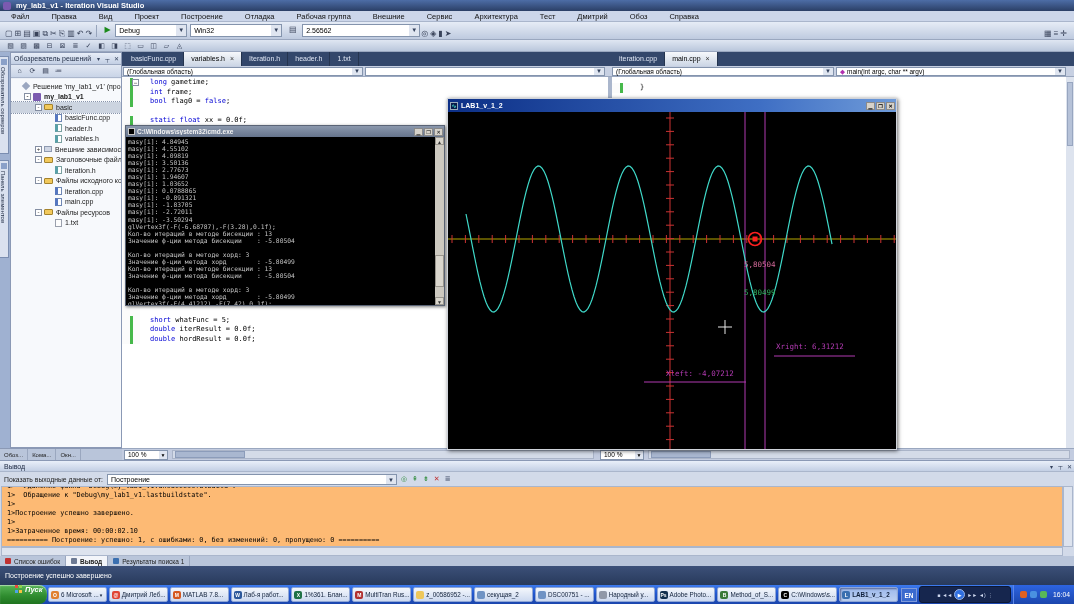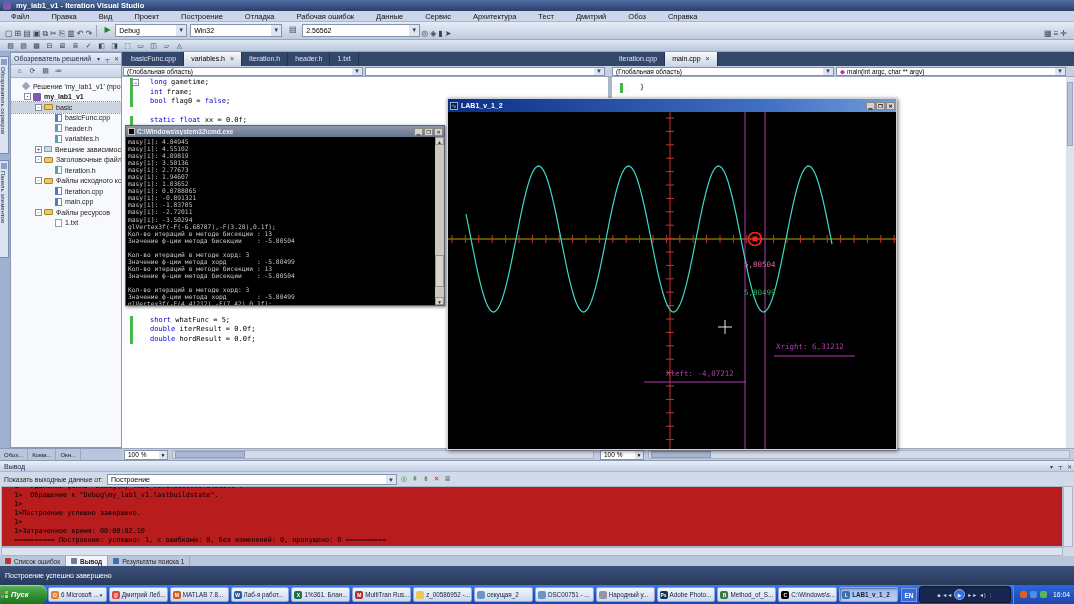--- a/index.html
+++ b/index.html
@@ -110,39 +110,39 @@
   
   #outputwin{left:0;top:460px;width:1074px;height:96px;background:#d2dae9;border-top:1px solid #8b99b5}
   #outhead{height:11px;background:linear-gradient(#e9eff9,#c3cfe4);display:flex;align-items:center;
     font-size:7px;color:#1c2840;padding-left:4px;border-bottom:1px solid #aab6cc}
   #outhead .t{flex:1}
   #outtb{height:14px;display:flex;align-items:center;font-size:6.8px;color:#222;padding-left:4px;background:#d2dae9}
   #outcombo{width:290px;height:11px;margin-left:4px}
   .oti{width:12px;height:11px;border:1px solid transparent;text-align:center;font-size:7px;line-height:10px;margin-left:3px;color:#44506b}
   .oti.red{color:#c03030}
   .oti.green{color:#2e8b3a}
-  #outbody{position:absolute;top:25px;left:1px;right:11px;bottom:9px;background:#b91c1c;border:1px solid #aab6cc;
-    overflow:hidden;padding-left:12px}
+  #outbody{position:absolute;top:25px;left:1px;right:11px;bottom:9px;background:#fdba74;border:1px solid #aab6cc;
+    overflow:hidden;padding-left:5px}
   .out-line{font-family:"DejaVu Sans Mono",monospace;font-size:6.8px;line-height:9px;color:#000;white-space:pre}
   .out-line:first-child{margin-top:-5px}
   #outvscroll{position:absolute;top:25px;right:1px;width:10px;bottom:9px;background:#dde3ee;border:1px solid #aab6cc}
   #outhscroll{position:absolute;left:1px;right:11px;bottom:0;height:9px;background:#dde3ee;border:1px solid #aab6cc}
   
   #tooltabs{left:0;top:556px;width:1074px;height:10px;background:#b9c5da;display:flex;font-size:6.5px}
   .ttab{display:flex;align-items:center;padding:0 5px;color:#222;border-right:1px solid #9aa7bf;height:10px;white-space:nowrap}
   .ttab.active{background:#f3f5fa;font-weight:bold}
   .tticon{width:6px;height:6px;margin-right:3px;border-radius:1px}
   #statusbar{left:0;top:566px;width:1074px;height:19px;background:linear-gradient(#3c5078,#283a5c);
     color:#fff;font-size:7px;line-height:19px;padding-left:5px}
   
   #taskbar{left:0;top:585px;width:1074px;height:19px;background:linear-gradient(#3d7bef,#2257cf 45%,#1b46ad);
     display:flex;align-items:center}
   #startbtn{flex:none;width:47px;height:19px;background:linear-gradient(#57b457,#2e8b2e 60%,#1f741f);
     border-radius:0 8px 8px 0;color:#fff;font-weight:bold;font-style:italic;font-size:7.5px;
-    display:flex;align-items:center;padding-left:1px;box-shadow:inset 0 1px 1px rgba(255,255,255,.5)}
+    display:flex;padding-left:15px;box-shadow:inset 0 1px 1px rgba(255,255,255,.5)}
   .winflag{width:8px;height:8px;display:grid;grid-template-columns:3px 3px;grid-gap:1px;margin-right:2px}
   .winflag i{display:block;width:3px;height:3px}
   .tkbtn{flex:1 1 0;min-width:36px;max-width:66px;height:15px;margin:0 1px;background:linear-gradient(#f4f7fc,#ccd9f0);
     border:1px solid #8fa6d6;border-radius:2px;display:flex;align-items:center;font-size:6.3px;color:#10203a;
     padding:0 2px;overflow:hidden;white-space:nowrap}
   .tkbtn.active{background:linear-gradient(#9db9ec,#bcd0f2);box-shadow:inset 1px 1px 2px rgba(0,0,40,.45);font-weight:bold}
   .tkico{flex:none;width:8px;height:8px;border-radius:2px;margin-right:2px;color:#fff;font-size:5px;line-height:8px;
     text-align:center;font-weight:bold}
   .tkarrow{margin-left:1px;font-size:5px}
   #langchip{flex:none;width:16px;height:14px;background:#3a6ace;color:#fff;font-size:6.5px;font-weight:bold;
@@ -166,22 +166,22 @@
     <span>my_lab1_v1 - Iteration Visual Studio</span>
   </div>
 
   <div class="abs" id="menubar">
       <span class="mi">Файл</span>
       <span class="mi">Правка</span>
       <span class="mi">Вид</span>
       <span class="mi">Проект</span>
       <span class="mi">Построение</span>
       <span class="mi">Отладка</span>
-      <span class="mi">Рабочая ошибок</span>
-      <span class="mi">Данные</span>
+      <span class="mi">Рабочая группа</span>
+      <span class="mi">Внешние</span>
       <span class="mi">Сервис</span>
       <span class="mi">Архитектура</span>
       <span class="mi">Тест</span>
       <span class="mi">Дмитрий</span>
       <span class="mi">Обоз</span>
       <span class="mi">Справка</span>
     </div>
 
   <div class="abs" id="toolbar1">
     <span id="tb-left"><span class="tbi">▢</span><span class="tbi">⊞</span><span class="tbi">▤</span><span class="tbi">▣</span><span class="tbi">⧉</span><span class="tbi">✂</span><span class="tbi">⎘</span><span class="tbi">▥</span><span class="tbi">↶</span><span class="tbi">↷</span></span>

